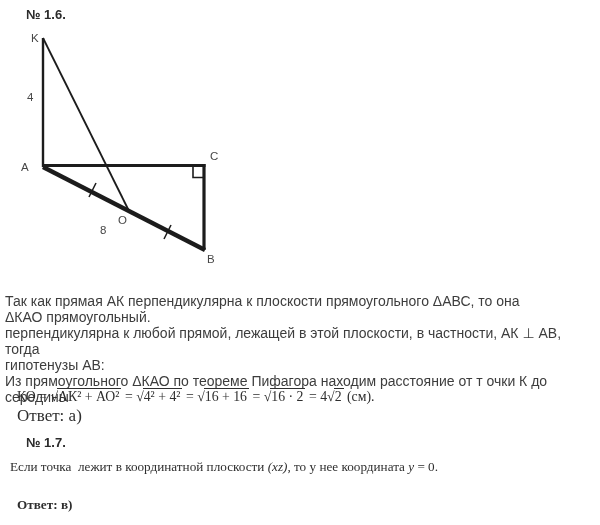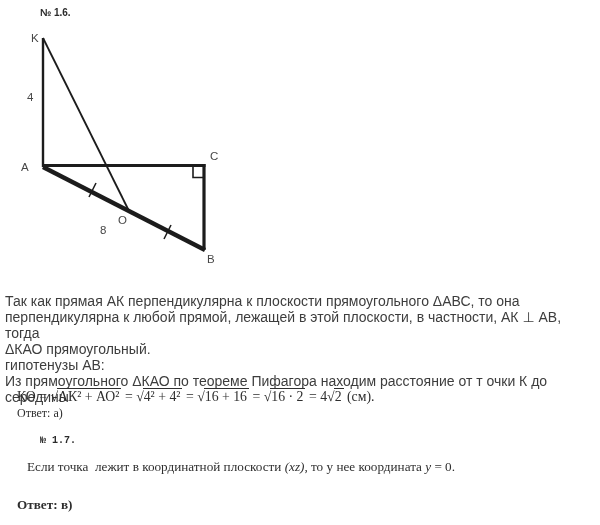--- a/index.html
+++ b/index.html
@@ -1,30 +1,30 @@
 <!DOCTYPE html>
 <html><head>
 <meta charset="utf-8">
 <style>
   html,body{margin:0;padding:0;background:#ffffff;}
   .page{position:relative;width:600px;height:525px;background:#ffffff;overflow:hidden;
         font-family:"Liberation Sans", sans-serif;color:#3a3a3a;}
-  .h-num{position:absolute;left:40px;font-weight:bold;font-size:10px;color:#2b2b2b;
+  .h-num{position:absolute;left:26px;font-weight:bold;font-size:13px;color:#2b2b2b;
          font-family:"Liberation Sans", sans-serif;}
   .fig{position:absolute;left:0;top:0;}
   .fig text{font-family:"Liberation Sans", sans-serif;font-size:11.5px;fill:#474747;}
   .para-sans{position:absolute;left:5px;top:293px;width:575px;font-size:14px;
              line-height:16px;color:#3d3d3d;}
   .serif{font-family:"Liberation Serif", serif;color:#2e2e2e;}
   .formula{position:absolute;left:17px;top:389px;font-size:13.8px;white-space:nowrap;}
   .sqrt{white-space:nowrap;margin-top:44px;}
   .rsign{display:inline-block;margin-right:-1px;}
   .rbody{border-top:1.2px solid #2e2e2e;padding:0 2px 0 1px;}
-  .answer16{position:absolute;left:17px;top:406px;font-size:12px;}
-  .p17-l1{position:absolute;left:27px;top:459px;font-size:13.2px;}
+  .answer16{position:absolute;left:17px;top:406px;font-size:17px;}
+  .p17-l1{position:absolute;left:10px;top:459px;font-size:13.2px;}
   .p17-l2{position:absolute;left:17px;top:478px;font-size:13.2px;}
   .answer17{position:absolute;left:17px;top:497px;font-size:13.2px;font-weight:bold;}
   .it{font-style:italic;}
   .bold{font-weight:bold;}
 </style>
 </head>
 <body>
 
 <div class="page">
 
@@ -43,30 +43,30 @@
     <text x="27" y="101">4</text>
     <text x="21" y="171">A</text>
     <text x="210" y="160">C</text>
     <text x="207" y="263">B</text>
     <text x="118" y="224">O</text>
     <text x="100" y="234">8</text>
   </svg>
 
   <div class="para-sans">
     <div>Так как прямая АК перпендикулярна к плоскости прямоугольного ΔАВС, то она</div>
+    <div>ΔКАО прямоугольный.</div>
     <div>перпендикулярна к любой прямой, лежащей в этой плоскости, в частности, АК ⊥ АВ, тогда</div>
-    <div>ΔКАО прямоугольный.</div>
     <div>гипотенузы АВ:</div>
     <div>Из прямоугольного ΔКАО по теореме Пифагора находим расстояние от т очки К до середины</div>
   </div>
 
   <div class="formula serif"><span>КО = </span><span class="sqrt"><span class="rsign">√</span><span class="rbody">АК² + АО²</span></span><span> = </span><span class="sqrt"><span class="rsign">√</span><span class="rbody">4² + 4²</span></span><span> = </span><span class="sqrt"><span class="rsign">√</span><span class="rbody">16 + 16</span></span><span> = </span><span class="sqrt"><span class="rsign">√</span><span class="rbody">16 · 2</span></span><span> = </span><span>4</span><span class="sqrt"><span class="rsign">√</span><span class="rbody">2</span></span><span> (см).</span></div>
 
   <div class="answer16 serif">Ответ: а)</div>
 
-  <div class="h-num" style="top:435px;font-family:Liberation Mono, monospace;">№ 1.7.</div>
+  <div class="h-num" style="top:435px;">№ 1.7.</div>
 
   <div class="p17-l1 serif"><span>Если точка&nbsp; лежит в координатной плоскости </span><span class="it">(xz)</span><span>, то у нее координата </span><span class="it">y</span><span> = 0.</span></div>
 
 
   <div class="answer17 serif">Ответ: в)</div>
 
 </div>
 
 </body></html>

